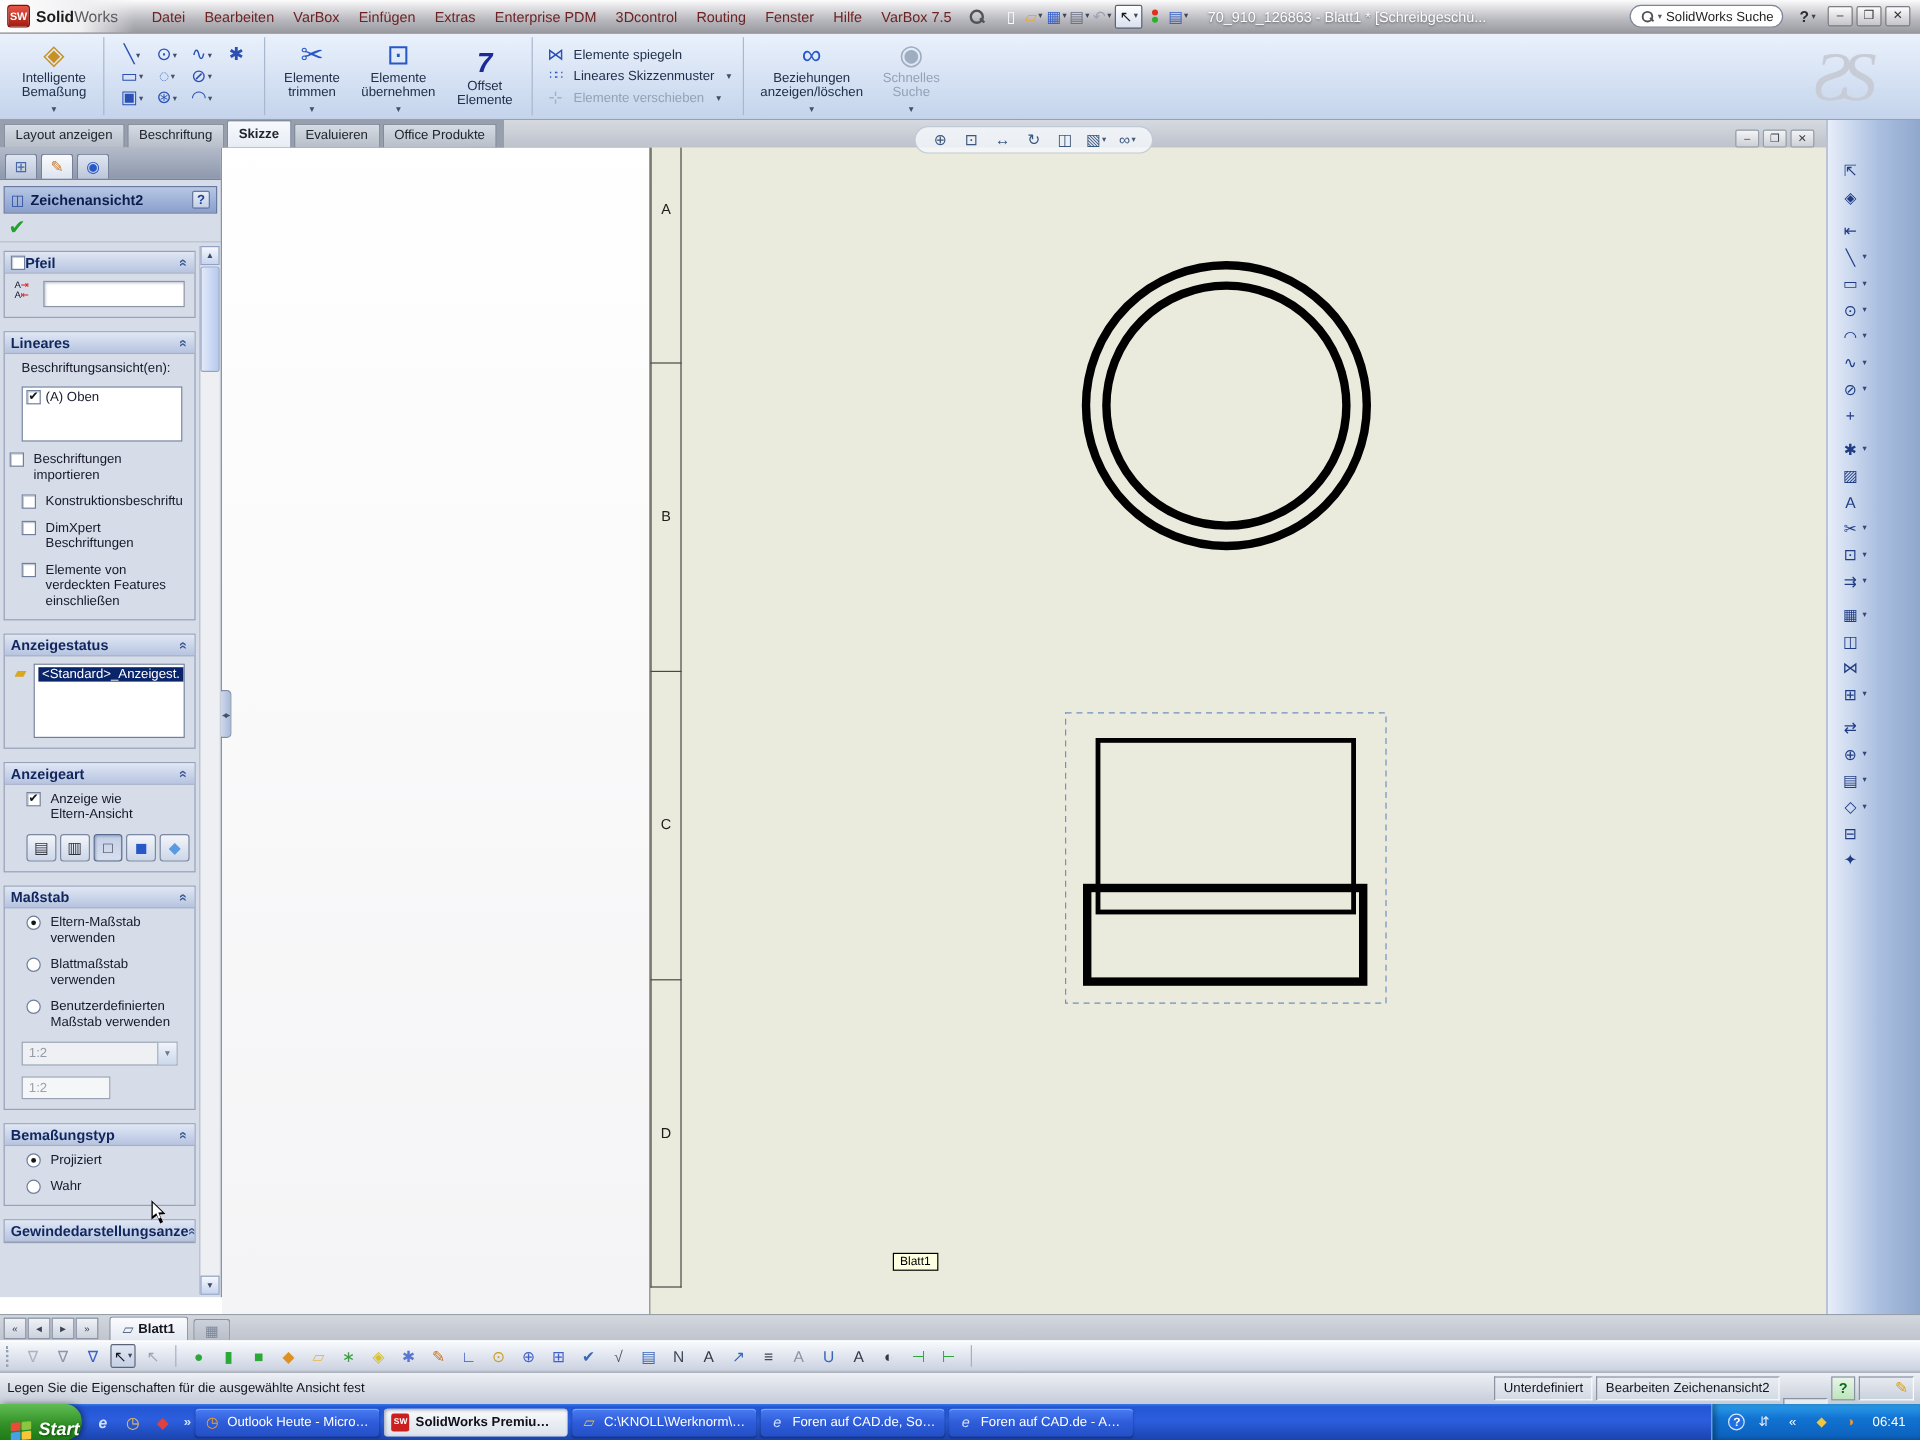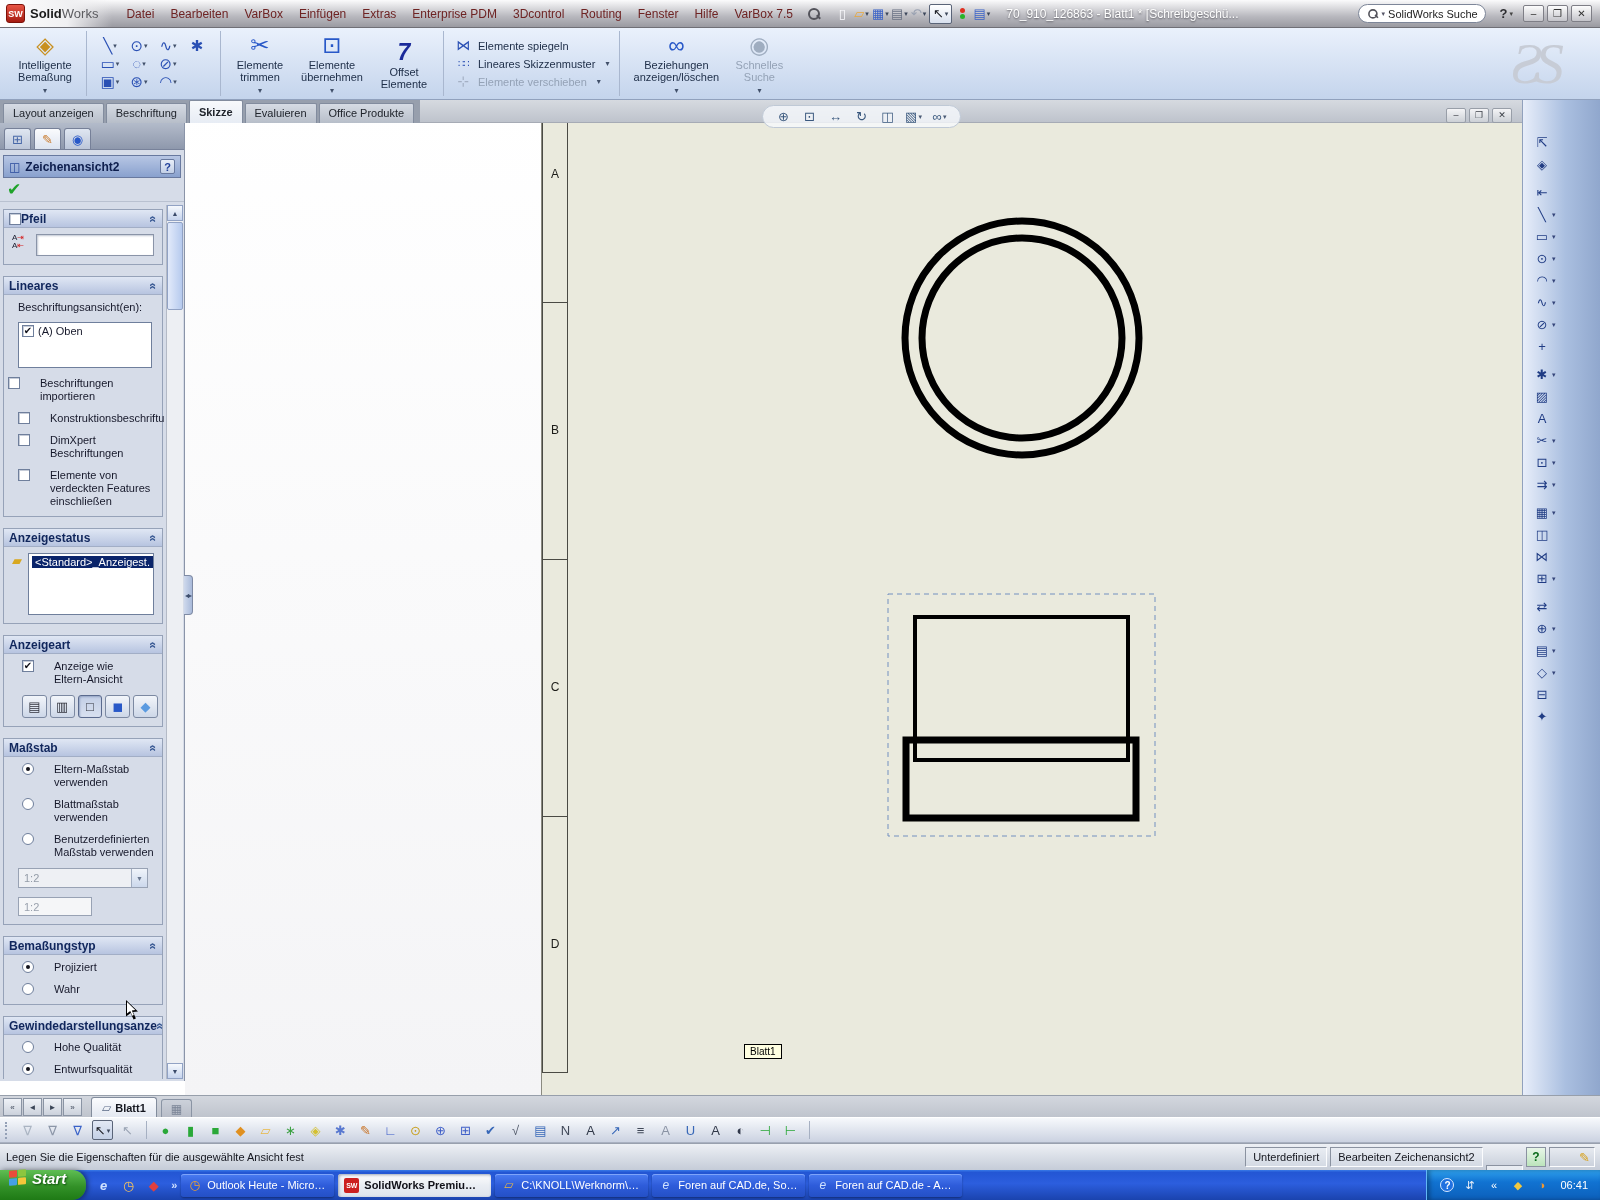--- a/index.html
+++ b/index.html
@@ -96,21 +96,21 @@
 .pbody{position:absolute;top:82px;bottom:2px;left:0;width:166px;padding:4px 3px 0;overflow:hidden}
 .grp{border:1px solid #96a2b8;background:#d6dce8;margin-bottom:11px}
 .ghdr{height:18px;background:linear-gradient(#e0e7f4,#b7c4e0);border-bottom:1px solid #a2aec6;
  display:flex;align-items:center;padding:0 5px;font-weight:bold;color:#10265c;font-size:12px;white-space:nowrap;overflow:hidden}
 .ghdr .chev{margin-left:auto;color:#3a5a94;transform:rotate(90deg);font-size:12px;flex:none}
 .gbody{padding:6px 4px 8px;display:flex;flex-direction:column;gap:9px}
 .cb{width:12px;height:12px;background:#fff;border:1px solid #6f7f9c;box-shadow:inset 1px 1px 0 #c6ccd8;
  flex:none;display:flex;align-items:center;justify-content:center;font-size:10px;color:#101018;font-weight:bold;line-height:1}
 .rb{width:12px;height:12px;border-radius:50%;background:#fff;border:1px solid #6f7f9c;flex:none;position:relative}
 .rb.sel::after{content:"";position:absolute;inset:3px;background:#14141c;border-radius:50%}
-.crow{display:flex;gap:20px;align-items:flex-start;line-height:13px}
+.crow{display:flex;gap:8px;align-items:flex-start;line-height:13px}
 .crow.indent{margin-left:10px}
 .glabel{padding:0 0 0 10px}
 .lbox{background:#fff;border:1px solid #6f7f9c;height:46px;margin:0 6px 0 10px;padding:2px 3px;overflow:hidden}
 .lbox .crow{gap:4px}
 .lbox2{background:#fff;border:1px solid #6f7f9c;height:62px;flex:1;padding:2px 3px;overflow:hidden}
 .selitem{background:#0a246a;color:#fff;padding:0 3px;display:inline-block;white-space:nowrap}
 .hrow{display:flex;gap:6px;align-items:flex-start;padding:0 4px}
 .pfeil-icon{font-size:8px;line-height:8px;color:#16182a;flex:none;width:18px}
 .pfeil-icon .ra{color:#d42020}
 .pinput{flex:1;height:22px;background:#fff;border:1px solid #8a94a8;box-shadow:inset 1px 1px 2px #c0c6d2}
@@ -192,21 +192,21 @@
 .sfield{border:1px solid;border-color:#8a92a0 #fbfcfe #fbfcfe #8a92a0;height:20px;display:flex;
  align-items:center;padding:0 7px;background:linear-gradient(#e9edf3,#d4dae4);white-space:nowrap}
 .qbox{width:20px;height:20px;border:1px solid #8a92a0;background:linear-gradient(#e8f6e8,#bce4bc);
  color:#0a6a1a;font-weight:bold;font-size:12px;display:flex;align-items:center;justify-content:center}
 .pencilbox{width:46px;height:20px;border:1px solid;border-color:#8a92a0 #fbfcfe #fbfcfe #8a92a0;
  display:flex;align-items:center;justify-content:flex-end;padding:0 4px;color:#d8a018;font-size:13px;margin-right:2px}
 
 
 .taskbar{position:absolute;left:0;top:1170px;width:1600px;height:30px;
  background:linear-gradient(#387ae8,#2356d4 8%,#2c5ede 45%,#1a43ae);display:flex;align-items:center;z-index:50}
-.start{height:30px;padding:0 20px 0 9px;display:flex;align-items:flex-start;gap:6px;
+.start{height:30px;padding:0 2px 0 9px;display:flex;align-items:flex-end;gap:6px;
  background:linear-gradient(#5fbe53,#339128 55%,#1e7a15);border-radius:0 14px 14px 0;
  color:#fff;font-weight:bold;font-style:italic;font-size:15px;text-shadow:1px 1px 2px #0a4a08;
  box-shadow:2px 0 5px rgba(0,0,0,.45);flex:none}
 .flag{width:17px;height:15px;display:grid;grid-template-columns:1fr 1fr;grid-template-rows:1fr 1fr;
  gap:1px;transform:skewY(-5deg);flex:none}
 .flag i{border-radius:1px}
 .flag .r{background:#ea4c3a}.flag .g{background:#8cc63f}.flag .b{background:#45a0e6}.flag .y{background:#f5c63a}
 .ql{display:flex;align-items:center;gap:8px;padding:0 9px;height:100%}
 .ql .icn{font-size:13px;font-weight:bold}
 .qlchev{color:#cfe0ff;font-size:11px;font-weight:bold}
@@ -725,30 +725,20 @@
             <span>Wahr</span>
           </div>
         </div>
       </div>
 
       <div class="grp">
         <div class="ghdr">
           <span>Gewindedarstellungsanze</span>
           <span class="chev" style="margin-left:0">«</span>
         </div>
-        <div class="gbody">
-          <div class="crow" style="padding-left:14px">
-            <span class="rb"></span>
-            <span>Hohe Qualität</span>
-          </div>
-          <div class="crow" style="padding-left:14px">
-            <span class="rb sel"></span>
-            <span>Entwurfsqualität</span>
-          </div>
-        </div>
       </div>
 
     </div>
 
     <div class="scroll">
       <span class="sbtn up">▲</span>
       <span class="sthumb"></span>
       <span class="sbtn down">▼</span>
     </div>
   </aside>

